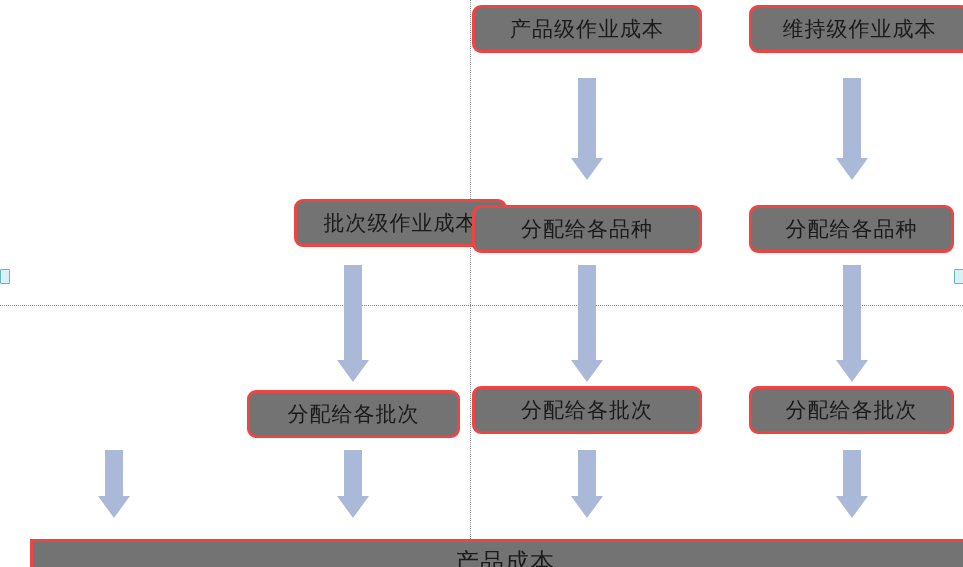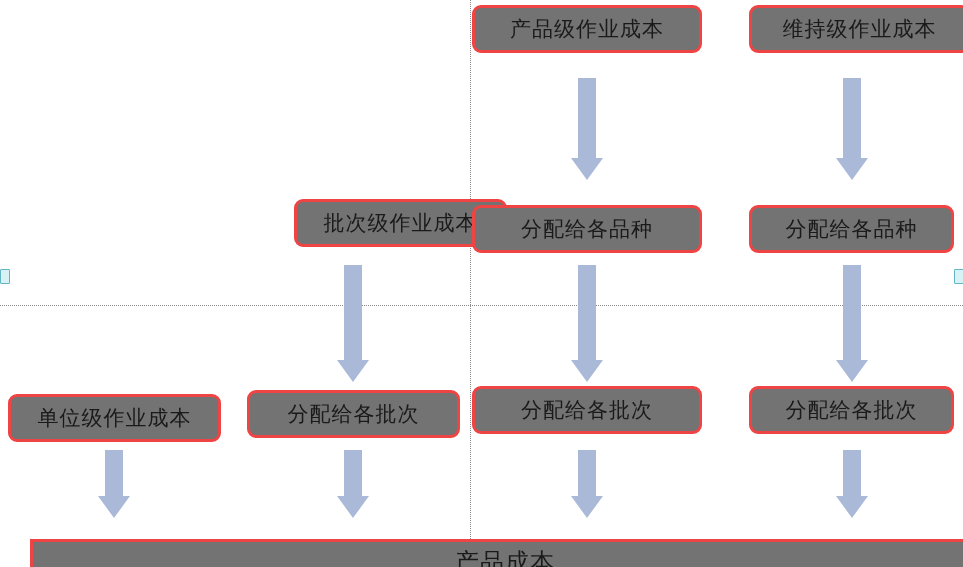--- a/index.html
+++ b/index.html
@@ -136,23 +136,20 @@
   <div class="arrow" style="left:563px; top:265px; width:48px; height:117px;">
     <div class="shaft" style="height:95px;"></div>
     <div class="head"></div>
   </div>
 
   <div class="arrow" style="left:828px; top:265px; width:48px; height:117px;">
     <div class="shaft" style="height:95px;"></div>
     <div class="head"></div>
   </div>
 
-  <div class="node" style="left:8px; top:394px; width:213px; height:48px;">
-    <span>单位级作业成本</span>
-  </div>
 
   <div class="node" style="left:247px; top:390px; width:213px; height:48px;">
     <span>分配给各批次</span>
   </div>
 
   <div class="node" style="left:472px; top:386px; width:230px; height:48px;">
     <span>分配给各批次</span>
   </div>
 
   <div class="node" style="left:749px; top:386px; width:205px; height:48px;">

